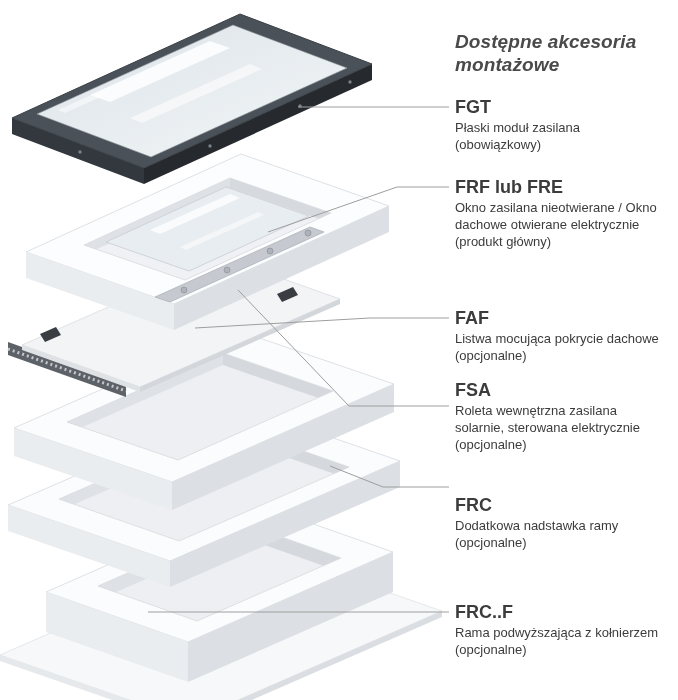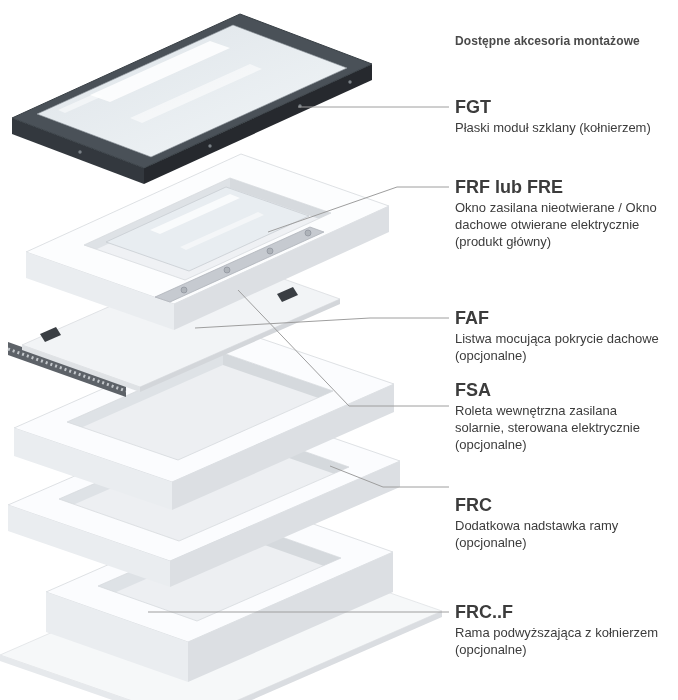--- a/index.html
+++ b/index.html
@@ -1,22 +1,22 @@
 <!DOCTYPE html>
 <html style="--text: #3c3c3c; --heading: #4a4a4a; --leader-line: #9e9e9e; --dark-frame: #4a5158; --white-frame: #fbfcfe;"><head>
 <meta charset="utf-8">
 <style>
   html, body { margin:0; padding:0; background:#ffffff; }
   body { font-family:"Liberation Sans","DejaVu Sans",sans-serif; }
   .stage { position:relative; width:678px; height:700px; background:#fff; overflow:hidden; }
   .stage svg { position:absolute; left:0; top:0; display:block; }
   .title {
     position:absolute; left:455px; top:30px; width:208px;
-    font-size:12px; font-weight:700; line-height:23px;
-    color:var(--heading,#4a4a4a); letter-spacing:.1px;
+    font-size:19px; font-weight:700; line-height:23px;
+    color:var(--heading,#4a4a4a); letter-spacing:.1px;font-style:italic;
   }
   .label { position:absolute; left:455px; width:205px; }
   .code  { font-size:18px; font-weight:700; color:var(--text,#3c3c3c); line-height:17px; margin-bottom:3px; }
   .desc  { font-size:13px; line-height:17px; color:var(--text,#3c3c3c); }
   .leader { fill:none; stroke:var(--leader-line,#9e9e9e); stroke-width:1; }
 </style>
 </head>
 <body>
 
 <div class="stage">
@@ -113,21 +113,21 @@
       <polyline class="leader" points="238,290 349,406 449,406"></polyline>
       <polyline class="leader" points="330,466 383,487 449,487"></polyline>
       <polyline class="leader" points="148,612 449,612"></polyline>
     </g>
   </svg>
 
   <div class="title">Dostępne akcesoria montażowe</div>
 
   <div class="label" style="top:99px">
     <div class="code">FGT</div>
-    <div class="desc">Płaski moduł szklany (kołnierzem)</div>
+    <div class="desc">Płaski moduł zasilana (obowiązkowy)</div>
   </div>
 
   <div class="label" style="top:179px">
     <div class="code">FRF lub FRE</div>
     <div class="desc">Okno zasilana nieotwierane / Okno dachowe otwierane elektrycznie (produkt główny)</div>
   </div>
 
   <div class="label" style="top:310px">
     <div class="code">FAF</div>
     <div class="desc">Listwa mocująca pokrycie dachowe (opcjonalne)</div>

